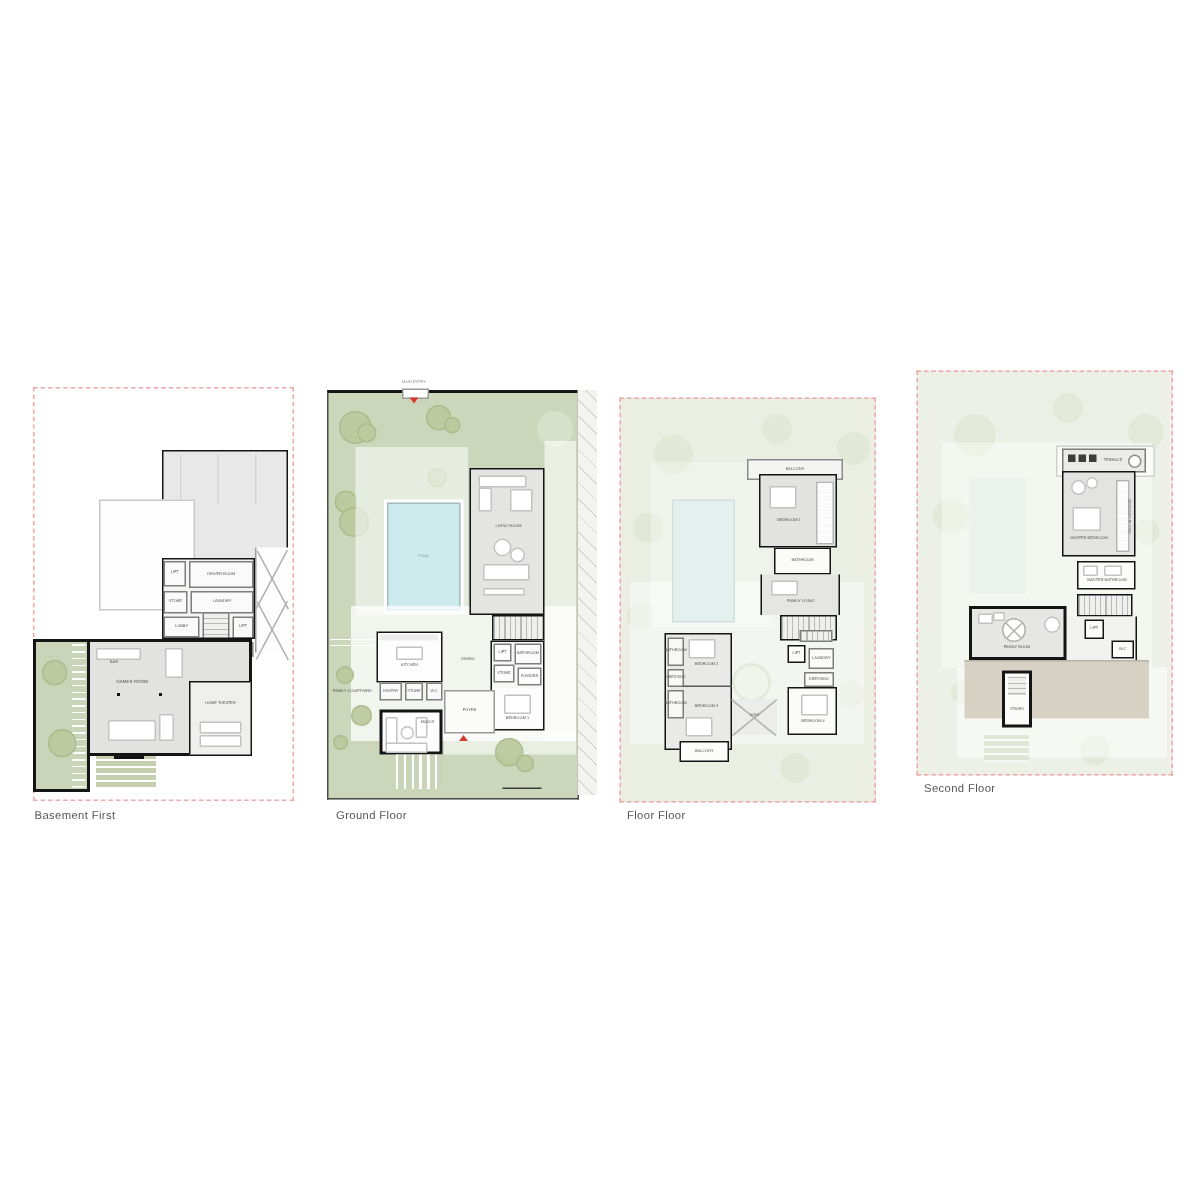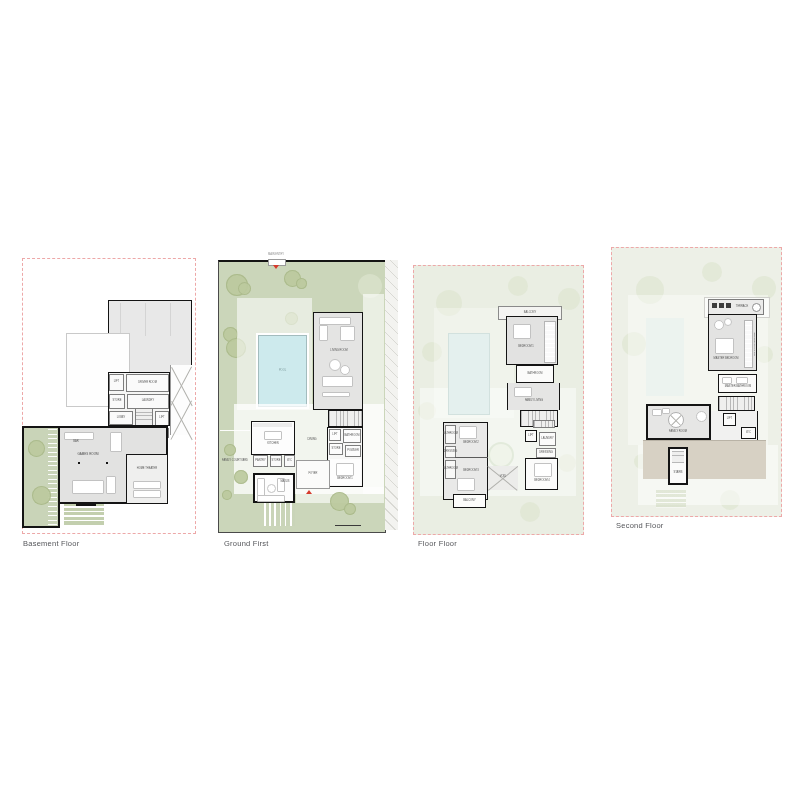--- a/index.html
+++ b/index.html
@@ -100,21 +100,21 @@
 
     <div class="a w25" style="left:8px;top:168px;width:38px;height:102px;background:#c9d4b8;">
       <div class="a slatsH" style="right:1px;top:1px;width:9px;height:96px;"></div>
       <div class="tree" style="left:4px;top:12px;width:17px;height:17px;"></div>
       <div class="tree" style="left:8px;top:58px;width:19px;height:19px;"></div>
     </div>
 
     <div class="a stepsH" style="left:50px;top:246px;width:40px;height:22px;"></div>
     <div class="a" style="left:62px;top:244px;width:20px;height:4px;background:#141414;"></div>
 
-    <div class="caption" style="left:9px;top:281px;">Basement Floor</div>
+    <div class="caption" style="left:9px;top:281px;">Basement First</div>
   </div>
 
   <div class="panel" id="p2" style="left:218px;top:254px;width:181px;height:300px;">
 
     <div class="a" style="left:0;top:6px;width:166px;height:270px;background:#cbd6ba;border:.8px solid #4a4a4a;border-top:2px solid #141414;"></div>
 
     <div class="a hatch" style="left:167px;top:6px;width:13px;height:270px;background-color:#f3f3f0;"></div>
 
     <div class="room" style="left:36px;top:-2px;width:44px;height:6px;">
         <span class="lbl2" style="color:#8a8a8a;">MAIN ENTRY</span>
@@ -222,21 +222,21 @@
         </div>
     </div>
 
     <div class="a stepsV" style="left:46px;top:249px;width:31px;height:23px;"></div>
 
     <div class="tree" style="left:112px;top:238px;width:19px;height:19px;"></div>
     <div class="tree" style="left:126px;top:249px;width:12px;height:12px;"></div>
 
     <div class="a" style="left:117px;top:271px;width:26px;height:1px;background:#3a3a3a;"></div>
 
-    <div class="caption" style="left:6px;top:285px;">Ground First</div>
+    <div class="caption" style="left:6px;top:285px;">Ground Floor</div>
   </div>
 
   <div class="panel" id="p3" style="left:412px;top:258px;width:179px;height:295px;">
     <div class="a dash" style="left:1px;top:7px;width:169px;height:268px;background:#eaeee3;"></div>
 
     <div class="treeF" style="left:24px;top:32px;width:26px;height:26px;"></div>
     <div class="treeF" style="left:96px;top:18px;width:20px;height:20px;"></div>
     <div class="treeF" style="left:146px;top:30px;width:22px;height:22px;"></div>
     <div class="treeF" style="left:10px;top:84px;width:20px;height:20px;"></div>
     <div class="treeF" style="left:6px;top:144px;width:18px;height:18px;"></div>

